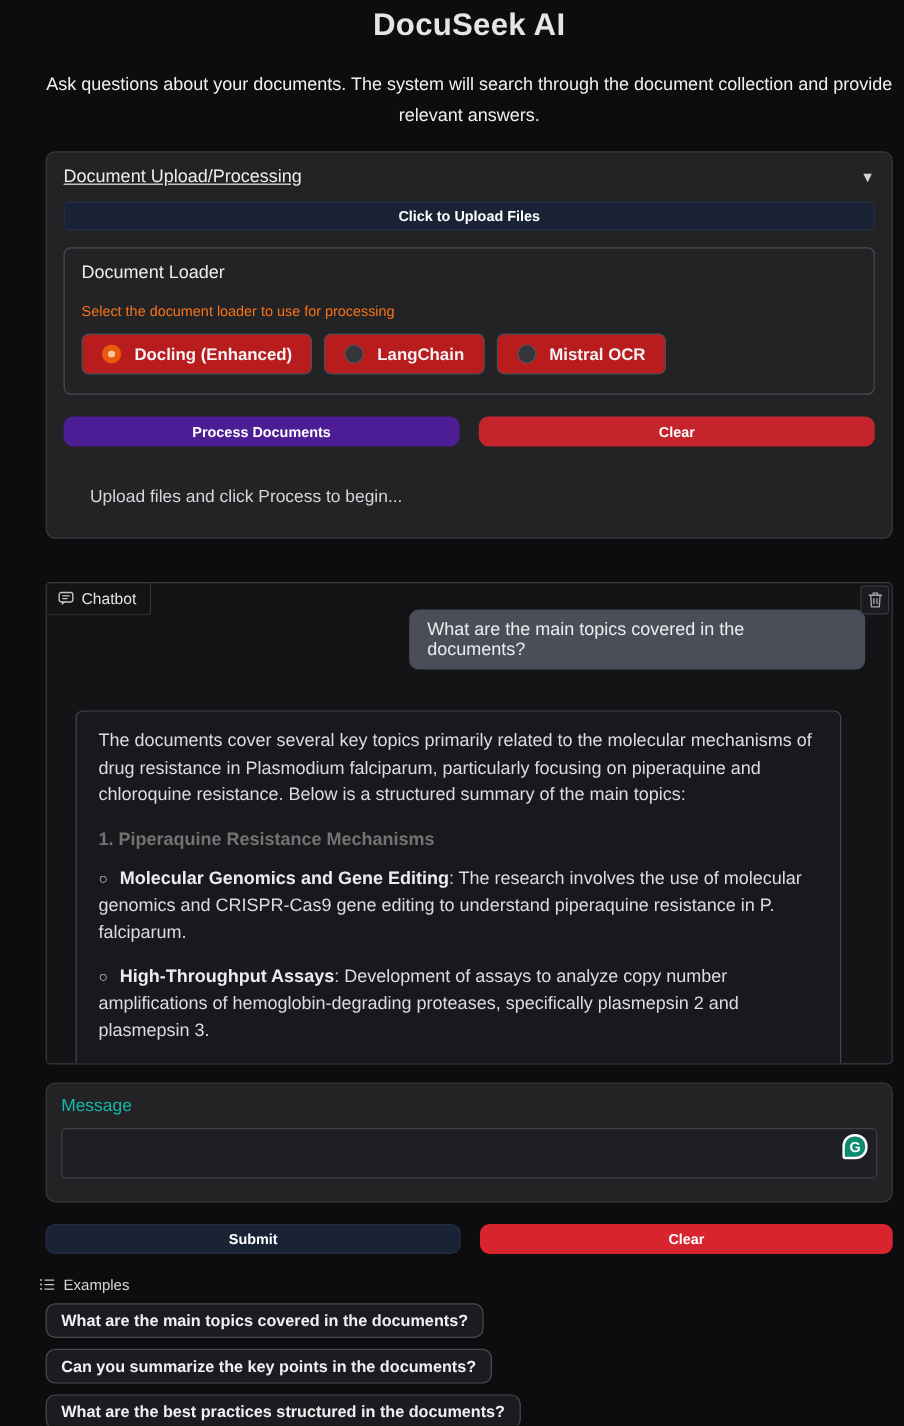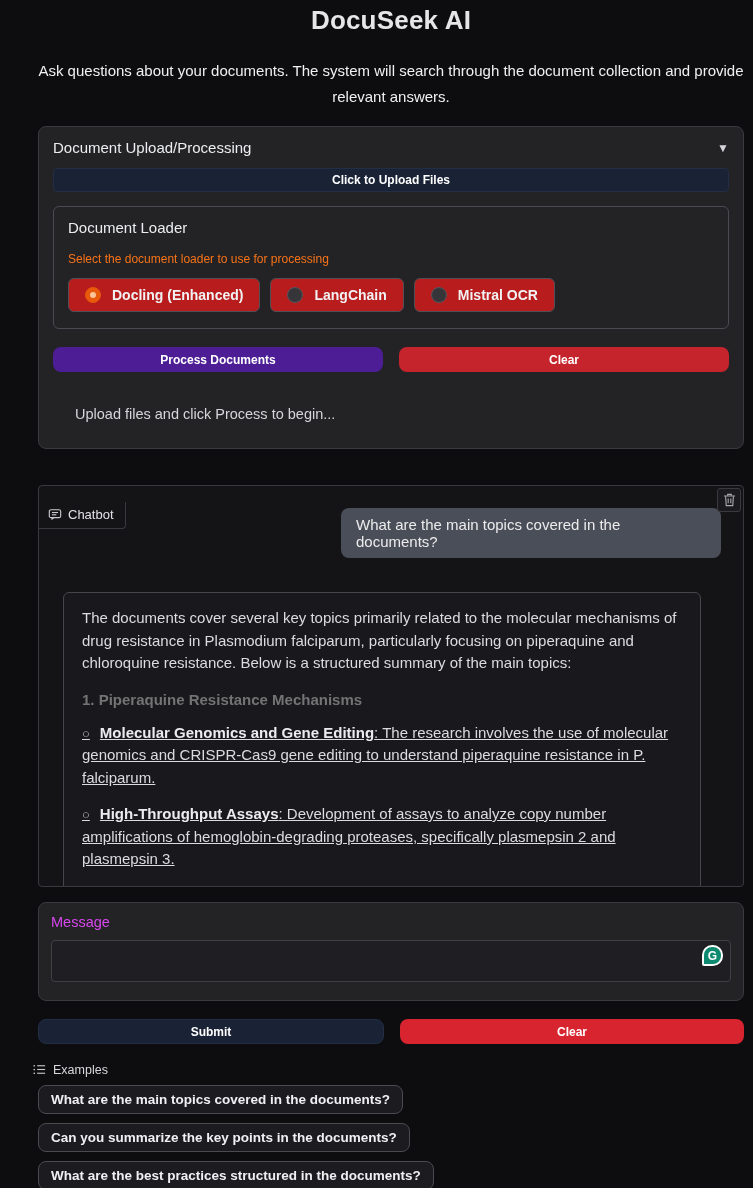--- a/index.html
+++ b/index.html
@@ -13,21 +13,21 @@
   .content { margin:0 9px 0 38px; }
 
   
   .page-title { text-align:center; font-size:26px; font-weight:700; padding-top:5px; letter-spacing:.2px; }
   .page-subtitle { margin:22px auto 0; max-width:710px; text-align:center; font-size:15px; line-height:1.7; color:#f0f0f2; }
 
   
   .panel { background:#232326; border:1px solid #39393f; border-radius:8px; }
   .upload-panel { margin-top:17px; padding:12px 14px 26px; }
   .panel-header { display:flex; justify-content:space-between; align-items:center; }
-  .panel-label { font-size:15px; color:#ecedef; }
+  .panel-label { font-size:15px; color:#ecedef;text-decoration:underline; }
   .caret { font-size:12px; color:#d4d4d8; cursor:pointer; }
 
   .upload-btn {
     margin-top:12px; width:100%; height:24px; background:#1a2336; border:1px solid #222e45;
     border-radius:4px; color:#fff; font-size:12px; font-weight:600; cursor:pointer;
     font-family:"Liberation Sans", sans-serif;
   }
 
   .loader-box { margin-top:14px; border:1px solid #4a4a52; border-radius:6px; padding:12px 14px 16px; }
   .loader-label { font-size:15px; color:#ecedef; }
@@ -47,40 +47,40 @@
   .btn-row { display:flex; gap:16px; margin-top:18px; }
   .btn { flex:1; height:25px; border:none; border-radius:8px; color:#fff; font-size:12px; font-weight:600;
     cursor:pointer; font-family:"Liberation Sans", sans-serif; }
   .btn-process { background:#4c1d95; }
   .btn-clear-top { background:#c5242c; }
   .status-text { margin:34px 0 0 22px; font-size:14.5px; color:#d6d6da; }
 
   
   .chat-wrap { margin-top:36px; position:relative; height:402px; border:1px solid #39393f; border-radius:4px;
     background:#141417; overflow:hidden; }
-  .chat-tab { position:absolute; top:16px; left:0; display:flex; align-items:center; gap:6px;
+  .chat-tab { position:absolute; top:0; left:0; display:flex; align-items:center; gap:6px;
     padding:5px 11px 6px 9px; border-right:1px solid #39393f; border-bottom:1px solid #39393f;
     border-bottom-right-radius:4px; color:#d4d4d8; }
   .chat-tab-label { font-size:13px; color:#e2e2e6; }
   .trash-btn { position:absolute; top:2px; right:2px; width:24px; height:24px; display:flex; align-items:center;
     justify-content:center; border:1px solid #39393f; border-bottom-left-radius:4px; border-radius:3px;
     background:#1b1b1f; cursor:pointer; color:#a8a8ae; }
   .user-row { display:flex; justify-content:flex-end; margin:22px 22px 0 0; }
   .user-bubble { background:#4a4e58; border-radius:8px; padding:8px 15px; font-size:15px; color:#ececed; max-width:380px; }
   .bot-box { margin:34px 42px 0 24px; border:1px solid #45454d; border-radius:6px; background:#19191d;
     padding:14px 18px 20px; }
   .bot-text { font-size:15px; line-height:1.5; color:#dcdcdf; }
   .bot-heading { margin-top:16px; font-size:15px; font-weight:700; color:#737373; }
-  .bullet { margin-top:14px; font-size:15px; line-height:1.5; color:#dcdcdf;text-decoration:underline; }
+  .bullet { margin-top:14px; font-size:15px; line-height:1.5; color:#dcdcdf; }
   .bullet .marker { color:#c9c9cd; margin-right:10px; font-size:13px; }
   .bullet b { color:#ececef; }
 
   
   .message-panel { margin-top:15px; padding:11px 12px 14px; }
-  .message-label { font-size:14.5px; color:#d946ef; }
+  .message-label { font-size:14.5px; color:#14b8a6; }
   .message-area { position:relative; margin-top:10px; }
   .message-input { width:100%; height:42px; background:#1e1e23; border:1px solid #3f3f46; border-radius:4px;
     resize:none; color:#e6e6e8; font-family:"Liberation Sans", sans-serif; font-size:14px; padding:8px 34px 8px 10px; }
   .grammarly-icon { position:absolute; top:5px; right:8px; width:21px; height:21px; background:#0e8a70;
     border:2px solid #fff; border-radius:10px; border-bottom-left-radius:2px; display:flex; align-items:center;
     justify-content:center; color:#fff; font-size:12px; font-weight:700; }
 
   .actions-row { display:flex; gap:16px; margin-top:18px; }
   .btn-submit { background:#1a2336; border:1px solid #222e45; }
   .btn-clear-bottom { background:#d8242f; }

